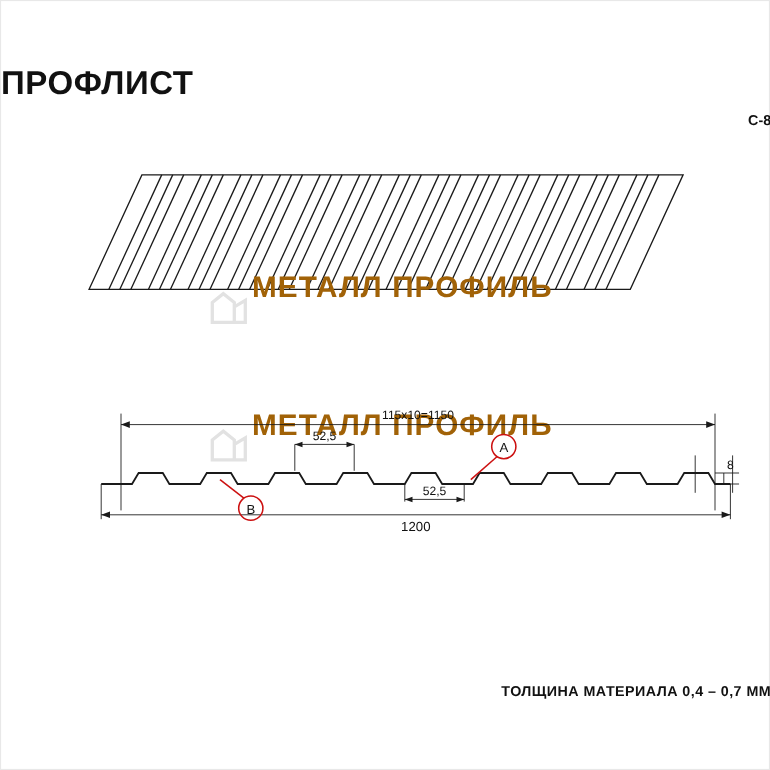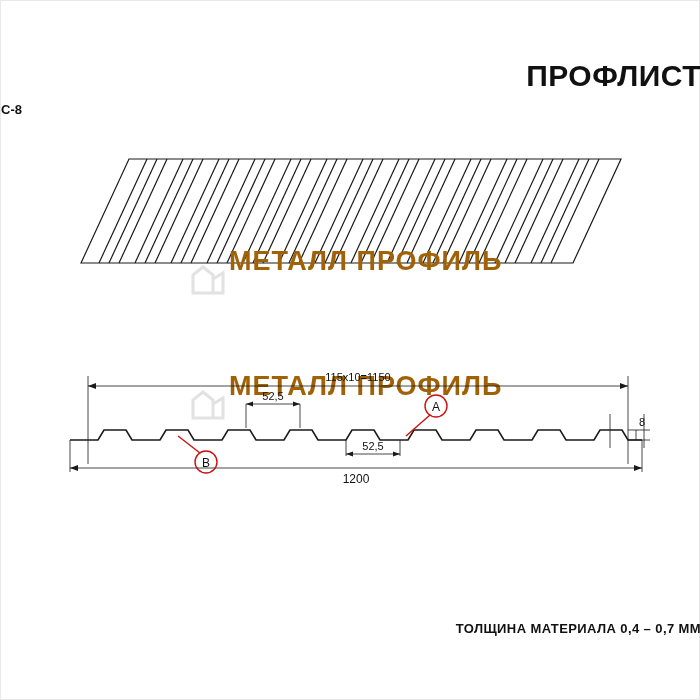--- a/index.html
+++ b/index.html
@@ -20,47 +20,47 @@
     width: 700px;
     height: 700px;
     border: 1px solid #e8e8e8;
     box-sizing: border-box;
   }
   .title {
     position: absolute;
     top: 58px;
     left: 0;
     width: 700px;
-    text-align: right;
+    text-align: left;
     font-size: 30px;
     font-weight: bold;
     letter-spacing: 0.5px;
     color: #111111;
   }
   .subtitle {
     position: absolute;
     top: 101px;
     left: 0;
     width: 700px;
-    text-align: left;
+    text-align: right;
     font-size: 13px;
     font-weight: bold;
     color: #111111;
   }
   .iso-wrap {
     position: absolute;
     top: 140px;
     left: 60px;
     width: 580px;
     height: 160px;
   }
   .section-wrap {
     position: absolute;
     top: 355px;
-    left: 49px;
+    left: 71px;
     width: 600px;
     height: 140px;
   }
   .footer-note {
     position: absolute;
     top: 620px;
     left: 0;
     width: 700px;
     text-align: right;
     font-size: 13px;

